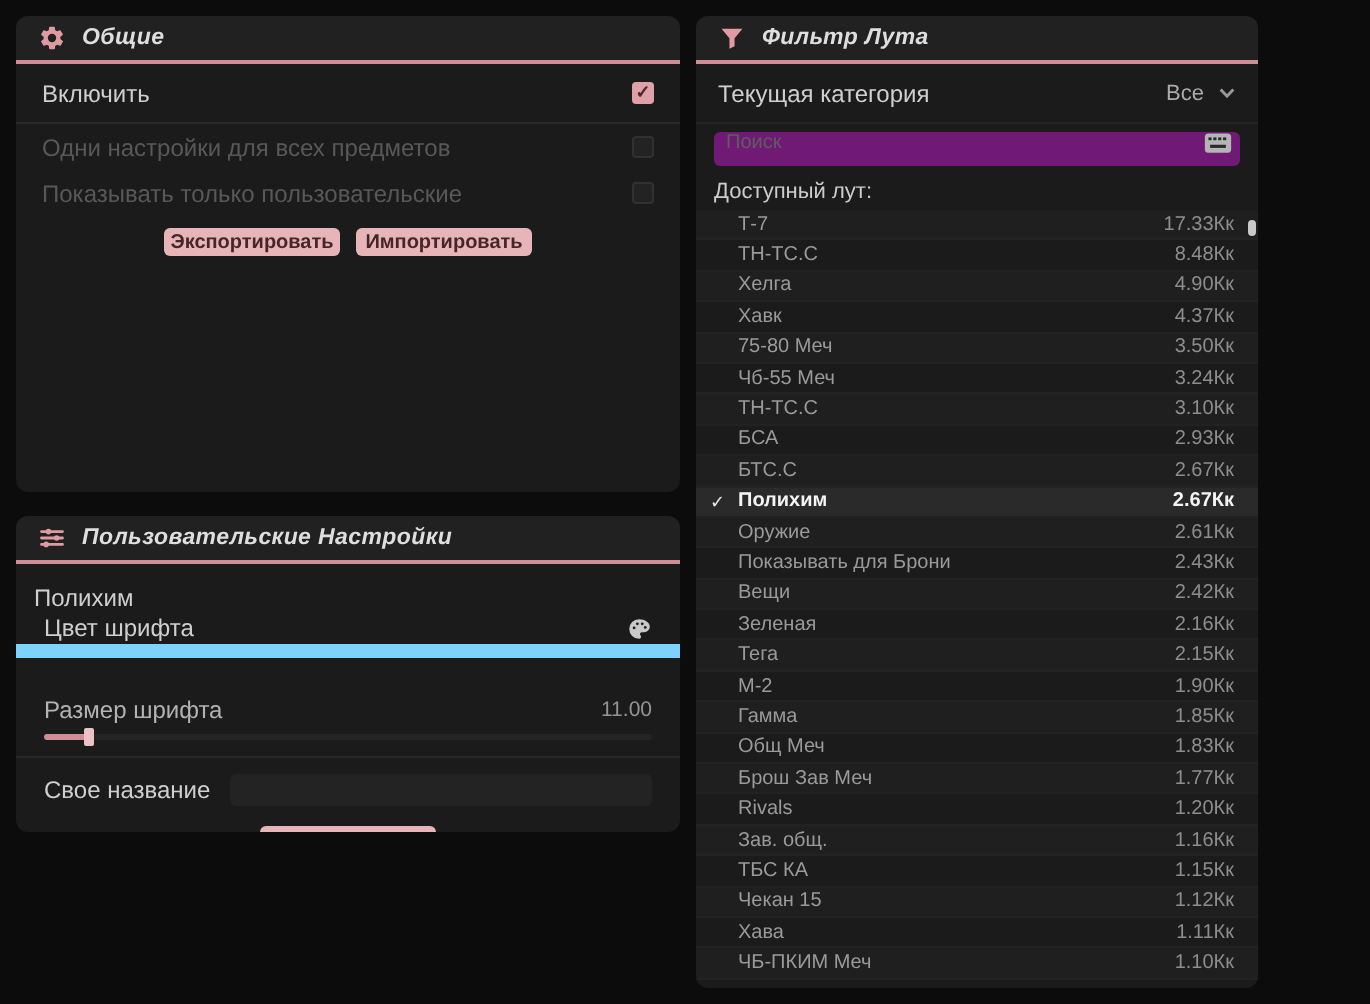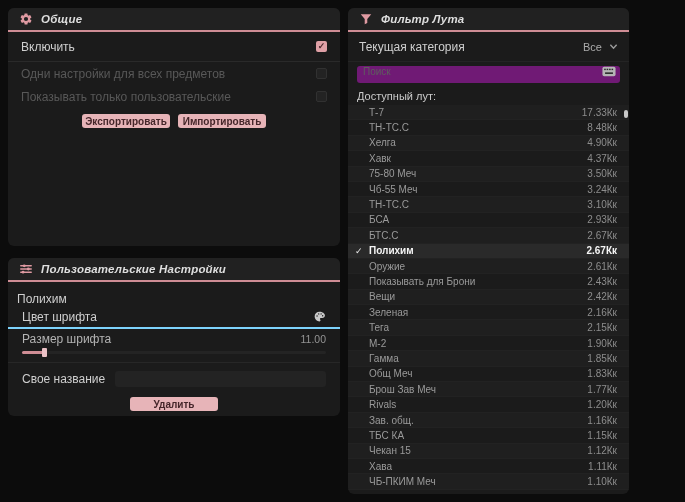--- a/index.html
+++ b/index.html
@@ -36,21 +36,21 @@
           min-width:88px; font-size:10px; font-weight:700; font-family:inherit; line-height:13px; }
 
   
   #p1 { left:8px; top:8px; width:332px; height:238px; }
   #p1 .r1 { height:30px; } #p1 .r2 { height:28px; } #p1 .r3,#p1 .r4 { height:23px; }
   #p1 .btnrow { display:flex; justify-content:center; gap:8px; margin-top:6px; }
 
   
   #p2 { left:8px; top:258px; width:332px; height:158px; }
   #p2 .name-row { margin-top:9px; padding:0 9px; height:15px; display:flex; align-items:center; }
-  #p2 .color-row { height:23px; margin:0 0 0 0; padding:0 14px; border-bottom:2px solid #7dd3fc; }
+  #p2 .color-row { height:23px; margin:0 0 16px 0; padding:0 14px; border-bottom:7px solid #7dd3fc; }
   .palette { width:13px; height:13px; color:#c9c9c9; display:flex; }
   .palette svg { width:13px; height:13px; }
   #p2 .size-row { padding:2px 14px 5px; border-bottom:1px solid #272727; }
   #p2 .size-top { display:flex; align-items:center; justify-content:space-between; height:16px; }
   #p2 .size-top .lbl { color:#b3b3b3; }
   .slider { position:relative; width:100%; height:9px; margin-top:1px; }
   .slider .track { position:absolute; left:0; top:3px; width:100%; height:3px; background:#242424; border-radius:2px; }
   .slider .fill { position:absolute; left:0; top:3px; width:22px; height:3px; background:#cf8d95; border-radius:2px; }
   .slider .handle { position:absolute; left:20px; top:0; width:5px; height:9px; background:#ecc2c6; border-radius:1px; }
   #p2 .cname-row { height:31px; display:flex; align-items:center; padding:0 14px; }

